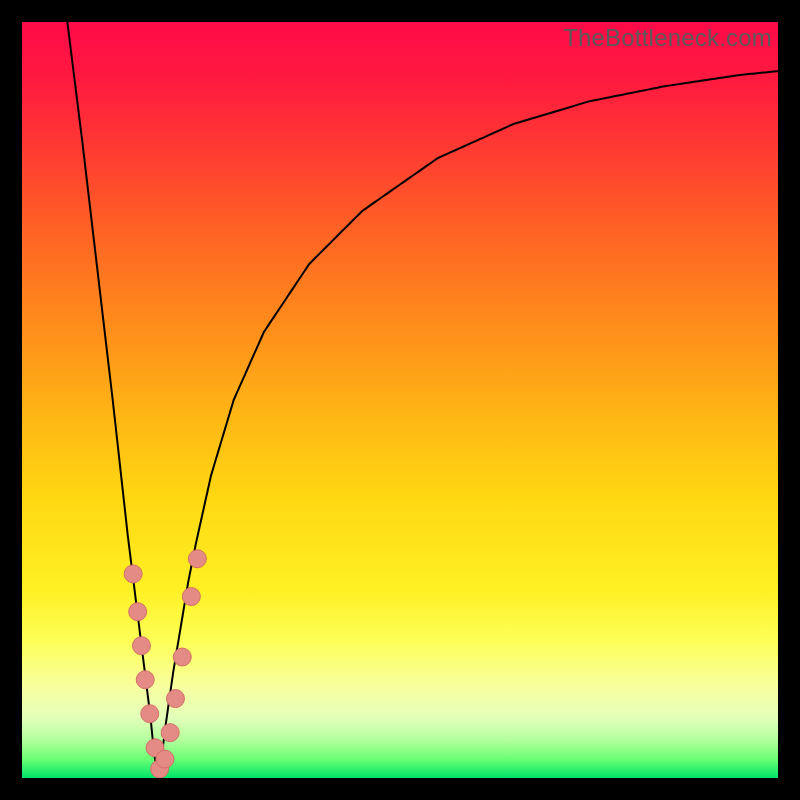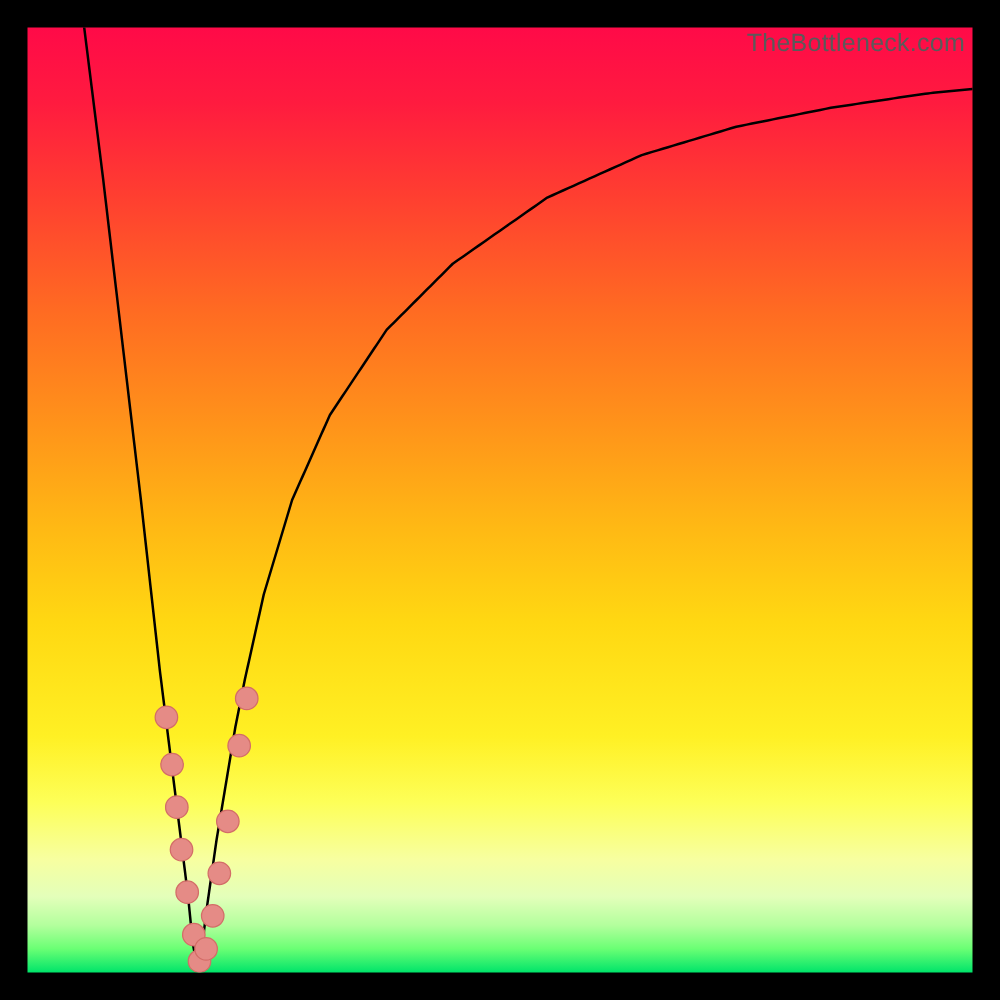--- a/index.html
+++ b/index.html
@@ -37,21 +37,21 @@
       #e3ffba 92%,
       #b3ff9d 95%,
       #6aff74 97.5%,
       #00e46a 100%
     );
   }
   .watermark {
     position: absolute;
     top: 2px;
     right: 6px;
-    font-size: 20px;
+    font-size: 24px;
     color: #5a5a5a;
     font-weight: 500;
     letter-spacing: 0.2px;
     user-select: none;
   }
   svg.curve {
     position: absolute;
     left: 0;
     top: 0;
     width: 756px;

